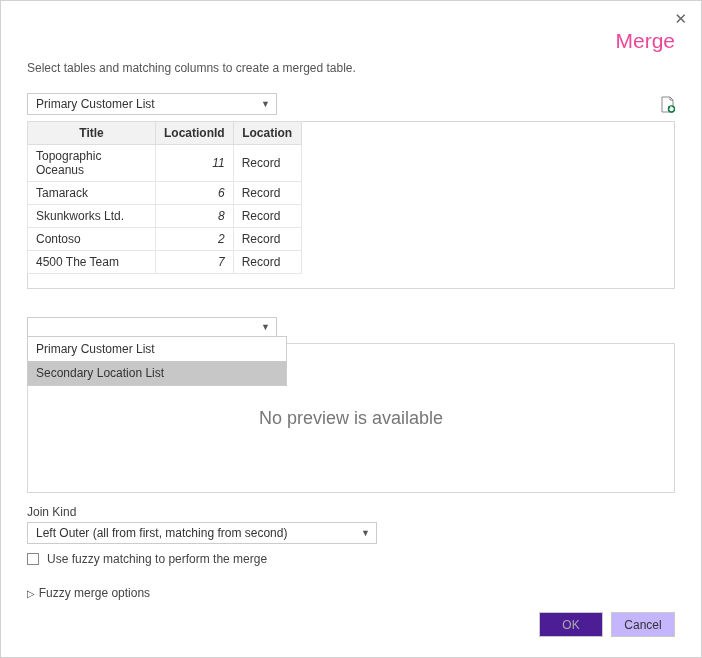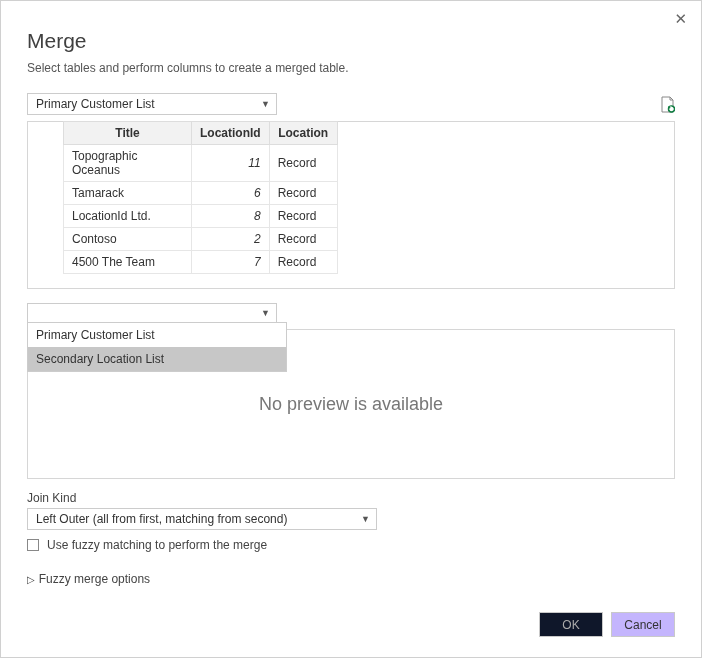--- a/index.html
+++ b/index.html
@@ -23,22 +23,23 @@
     right: 14px;
     font-size: 15px;
     color: #666;
     cursor: pointer;
     font-family: Arial, sans-serif;
     line-height: 1;
   }
   .title {
     font-size: 21px;
     font-weight: 400;
-    color: #404040;
+    color: #ec4899;
     margin: 10px 0 8px 0;
+    text-align: right;
   }
   .subtitle {
     font-size: 12px;
     color: #555;
     margin-bottom: 18px;
   }
   .select-row {
     display: flex;
     align-items: center;
     justify-content: space-between;
@@ -67,22 +68,21 @@
     cursor: pointer;
     display: inline-flex;
     align-items: center;
     justify-content: center;
     width: 16px;
     height: 16px;
   }
   .refresh-icon svg { display: block; }
   .preview-box {
     border: 1px solid #d6d6d6;
-    margin-bottom: 14px;
-    padding-left: 36px;
+    margin-bottom: 28px;
   }
   .data-table {
     border-collapse: collapse;
     font-size: 12px;
   }
   .data-table th {
     background: #f2f2f2;
     border: 1px solid #ddd;
     padding: 4px 8px;
     font-weight: 600;
@@ -177,34 +177,34 @@
     border: 1px solid #c9c9c9;
     background: #c4b5fd;
     font-size: 12px;
     display: flex;
     align-items: center;
     justify-content: center;
     cursor: pointer;
   }
   .btn.disabled {
     color: #aaa;
-    background: #0f172a;
+    background: #4c1d95;
     cursor: default;
     margin-left: 12px;
   }
 </style>
 </head>
 <body>
 
 <div class="dialog">
 
   <div class="close-x">✕</div>
 
   <div class="title">Merge</div>
-  <div class="subtitle">Select tables and perform columns to create a merged table.</div>
+  <div class="subtitle">Select tables and matching columns to create a merged table.</div>
 
   <div class="select-row">
     <div class="select select-small">
       <span>Primary Customer List</span>
       <span class="arrow">▼</span>
     </div>
     <span class="refresh-icon">
       <svg width="15" height="17" viewBox="0 0 15 17">
         <path d="M2 1 L10 1 L13 4 L13 16 L2 16 Z" fill="#fff" stroke="#888" stroke-width="1"></path>
         <path d="M10 1 L10 4 L13 4" fill="none" stroke="#888" stroke-width="1"></path>
@@ -229,21 +229,21 @@
           <td>Topographic Oceanus</td>
           <td class="col-locid-val">11</td>
           <td>Record</td>
         </tr>
         <tr>
           <td>Tamarack</td>
           <td class="col-locid-val">6</td>
           <td>Record</td>
         </tr>
         <tr>
-          <td>LocationId Ltd.</td>
+          <td>Skunkworks Ltd.</td>
           <td class="col-locid-val">8</td>
           <td>Record</td>
         </tr>
         <tr>
           <td>Contoso</td>
           <td class="col-locid-val">2</td>
           <td>Record</td>
         </tr>
         <tr>
           <td>4500 The Team</td>

